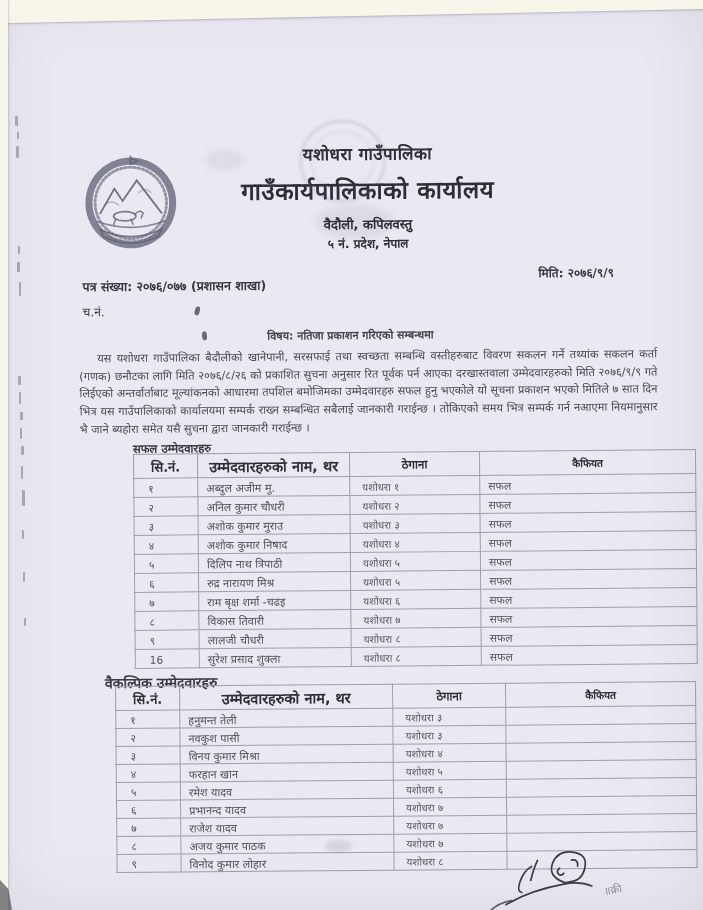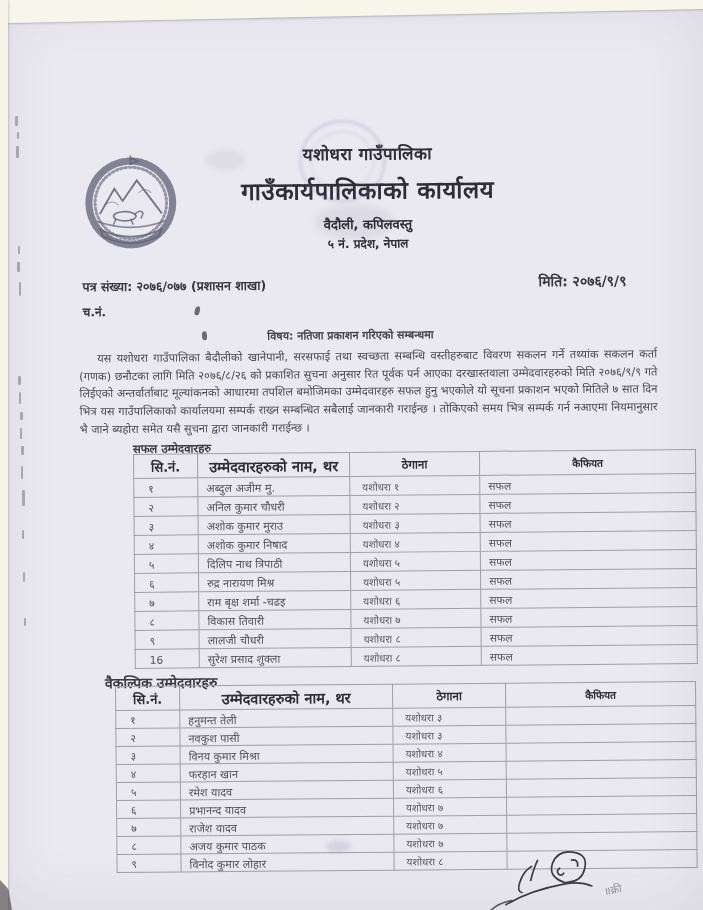--- a/index.html
+++ b/index.html
@@ -24,22 +24,22 @@
   .emblem{position:absolute;left:80px;top:150px;width:106px;height:102px;opacity:.88;}
   .head{position:absolute;left:170px;top:142px;width:400px;text-align:center;color:#2f2d38;}
   .head .l1{font-size:17px;font-weight:bold;letter-spacing:.5px;}
   .head .l2{font-size:24px;font-weight:bold;margin-top:8px;letter-spacing:.5px;}
   .head .l3{font-size:13px;font-weight:bold;margin-top:9px;}
   .head .l4{font-size:12px;font-weight:bold;margin-top:2px;}
   .stamp-ghost{position:absolute;left:302px;top:120px;width:86px;height:82px;border:2px solid rgba(105,120,170,.28);border-radius:50%;filter:blur(1.5px);z-index:3;}
   .stamp-ghost:after{content:"";position:absolute;inset:9px;border:1px solid rgba(105,120,170,.22);border-radius:50%;}
   
   .ref-no{position:absolute;left:84px;top:276px;font-size:12.5px;font-weight:bold;color:#393742;}
-  .date{position:absolute;left:540px;top:266px;font-size:14px;font-weight:bold;color:#393742;margin-top:7px;}
-  .dispatch{position:absolute;left:84px;top:301px;font-size:12px;font-weight:bold;color:#393742;}
+  .date{position:absolute;left:540px;top:266px;font-size:12px;font-weight:bold;color:#393742;}
+  .dispatch{position:absolute;left:84px;top:301px;font-size:12px;font-weight:normal;color:#393742;}
   .inkdot{position:absolute;width:5px;height:9px;background:#575460;border-radius:60% 40% 50% 50%;opacity:.85;}
   .subject{position:absolute;left:0;top:327px;width:100%;text-align:center;font-size:11px;font-weight:600;color:#45434d;}
   .body-par{position:absolute;left:80px;top:348px;width:578px;font-size:11.2px;line-height:1.58;text-align:justify;color:#4a4851;text-indent:18px;}
   
   .tbl-label{position:absolute;font-weight:bold;color:#3b3942;}
   .lbl1{left:133px;top:439px;font-size:11.5px;}
   .lbl2{left:103px;top:671px;font-size:14px;}
   table.result{position:absolute;border-collapse:collapse;table-layout:fixed;}
   table.result td,table.result th{border:1px solid #a29ea9;overflow:hidden;white-space:nowrap;}
   .t1{left:133px;top:452px;width:562px;}

